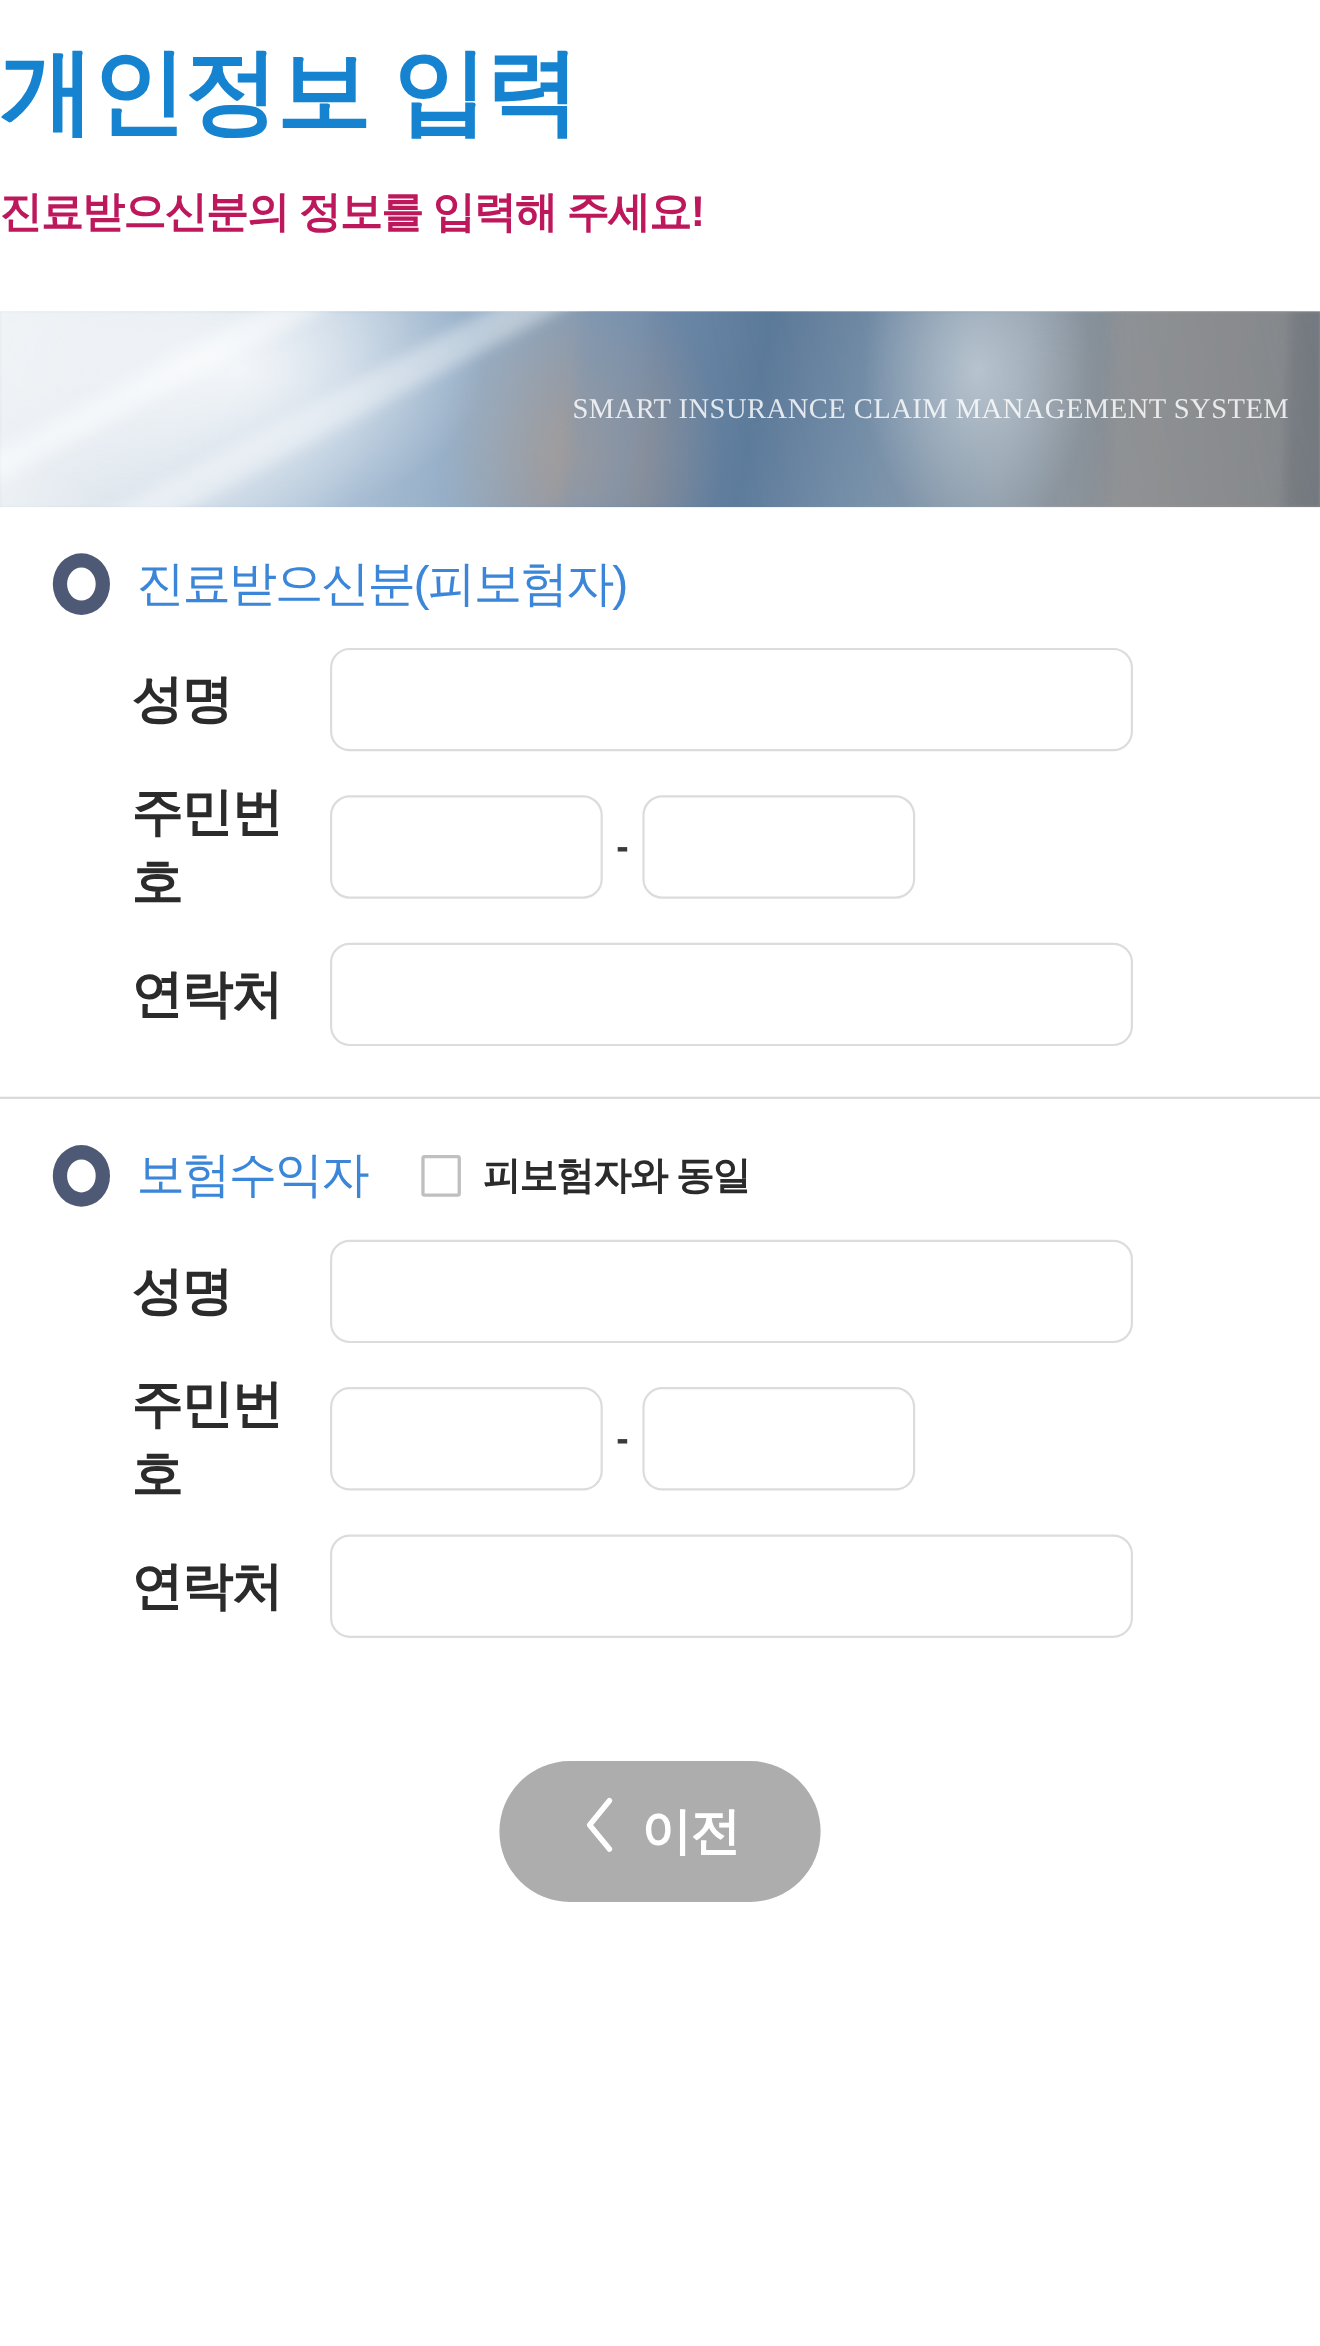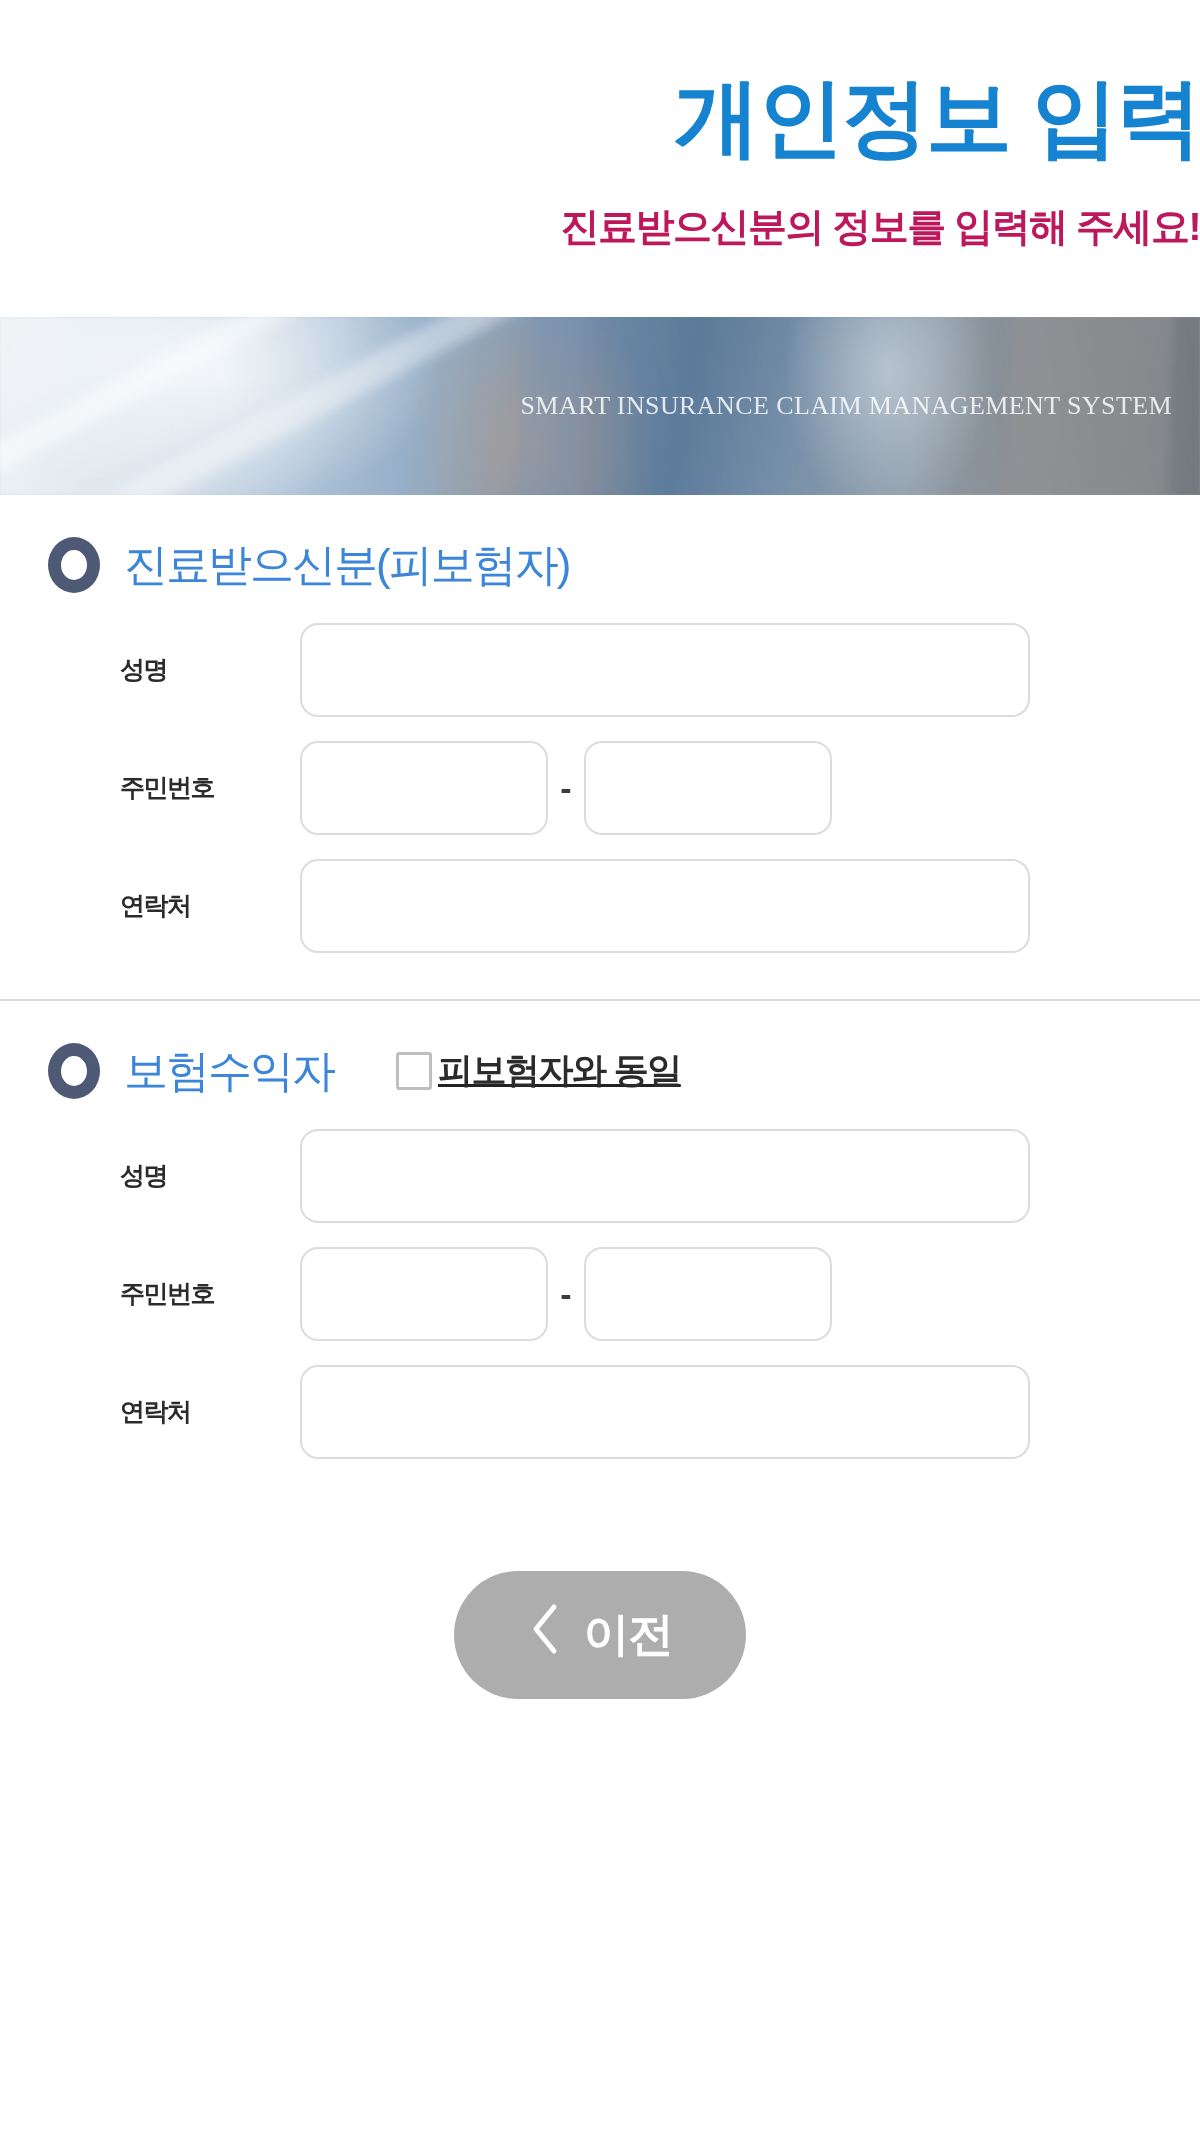--- a/index.html
+++ b/index.html
@@ -14,22 +14,22 @@
     height: 2133px;
     font-family: "Liberation Sans", "DejaVu Sans", sans-serif;
     color: #222222;
     overflow: hidden;
     position: relative;
   }
 
   
   .page-header {
     width: 100%;
-    padding-top: 74px;
-    text-align: right;
+    padding-top: 40px;
+    text-align: left;
     background: #ffffff;
   }
   .page-title {
     font-size: 86px;
     line-height: 1.0;
     font-weight: bold;
     color: #1583cf;
     letter-spacing: -2px;
     margin: 0;
   }
@@ -141,24 +141,23 @@
   .section-title {
     font-size: 44px;
     font-weight: normal;
     color: #3b86d8;
     letter-spacing: -2px;
     line-height: 1;
   }
   .same-check-wrap {
     display: flex;
     align-items: center;
-    gap: 6px;
-    margin-left: 38px;
+    gap: 20px;
+    margin-left: 25px;
     cursor: pointer;
-    text-decoration: underline;
   }
   .checkbox-box {
     width: 36px;
     height: 38px;
     border: 3px solid #bfbfbf;
     border-radius: 3px;
     background: #ffffff;
     flex: 0 0 auto;
   }
   .same-check-label {
@@ -170,21 +169,21 @@
 
   .fields { margin-top: 30px; }
   .field-row {
     display: flex;
     align-items: center;
     margin-bottom: 24px;
   }
   .field-label {
     width: 300px;
     padding-left: 120px;
-    font-size: 25px;
+    font-size: 47px;
     font-weight: bold;
     color: #2b2b2b;
     letter-spacing: -1.5px;
   }
   .input-box {
     height: 94px;
     border: 2px solid #dcdcdc;
     border-radius: 18px;
     background: #ffffff;
     cursor: text;

